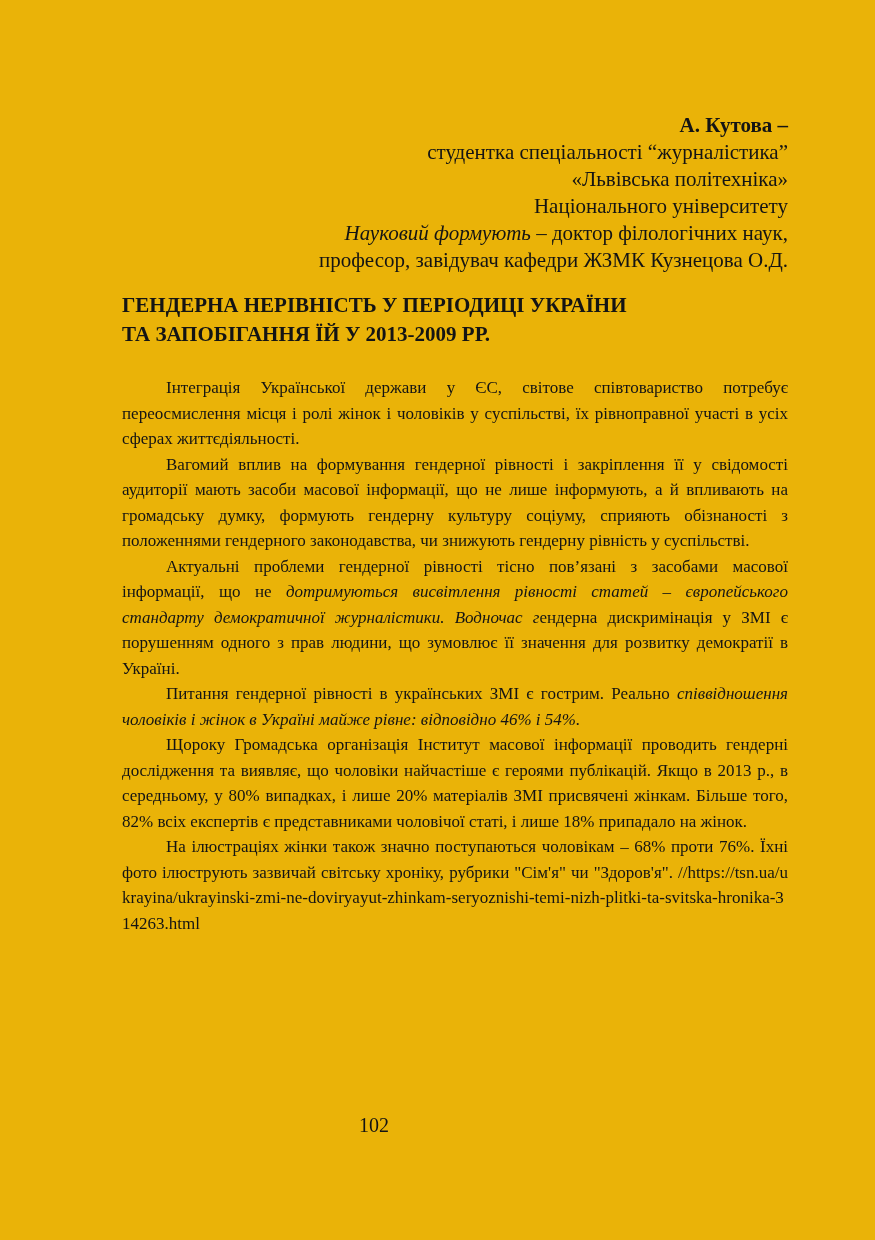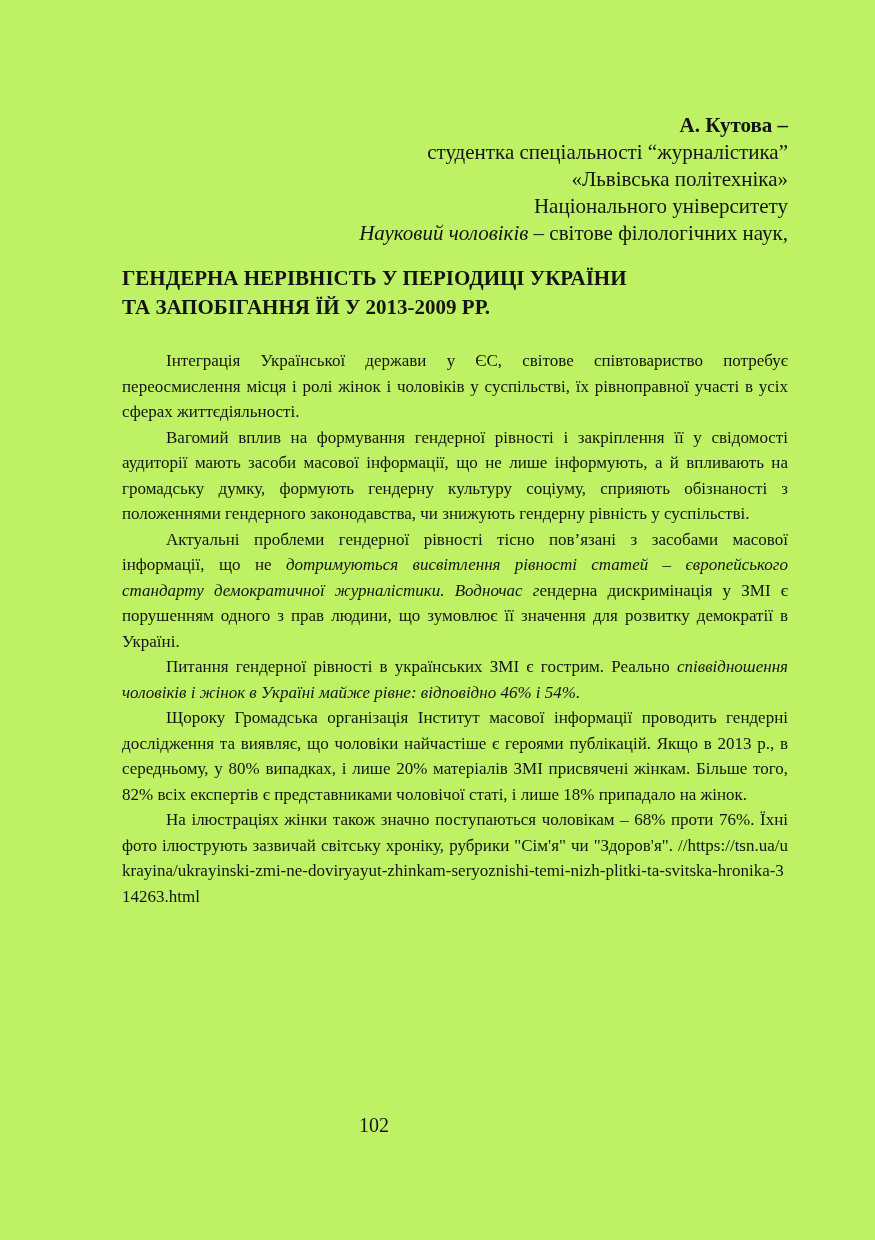--- a/index.html
+++ b/index.html
@@ -4,21 +4,21 @@
 <style>
   html, body {
     margin: 0;
     padding: 0;
     background: #ffffff;
   }
   .page {
     position: relative;
     width: 875px;
     height: 1240px;
-    background: #bef264;
+    background: #eab308;
     font-family: "Liberation Serif", "DejaVu Serif", serif;
     color: #141414;
     overflow: hidden;
   }
   .content {
     position: absolute;
     left: 122px;
     top: 0;
     width: 666px;
   }
@@ -67,21 +67,22 @@
 <body>
 
 <div class="page">
   <div class="content">
 
     <div class="byline">
       <div class="author">А. Кутова –</div>
       <div>студентка спеціальності “журналістика”</div>
       <div>«Львівська політехніка»</div>
       <div>Національного університету</div>
-      <div><span class="it">Науковий чоловіків</span><span> – світове філологічних наук,</span></div>
+      <div><span class="it">Науковий формують</span><span> – доктор філологічних наук,</span></div>
+      <div>професор, завідувач кафедри ЖЗМК Кузнецова О.Д.</div>
     </div>
 
     <div class="article-title">
       <div>ГЕНДЕРНА НЕРІВНІСТЬ У ПЕРІОДИЦІ УКРАЇНИ</div>
       <div>ТА ЗАПОБІГАННЯ ЇЙ У 2013-2009 РР.</div>
     </div>
 
     <div class="body-text">
       <p><span>Інтеграція Української держави у ЄС, світове співтовариство потребує переосмислення місця і ролі жінок і чоловіків у суспільстві, їх рівноправної участі в усіх сферах життєдіяльності.</span></p>
       <p><span>Вагомий вплив на формування гендерної рівності і закріплення її у свідомості аудиторії мають засоби масової інформації, що не лише інформують, а й впливають на громадську думку, формують гендерну культуру соціуму, сприяють обізнаності з положеннями гендерного законодавства, чи знижують гендерну рівність у суспільстві.</span></p>

